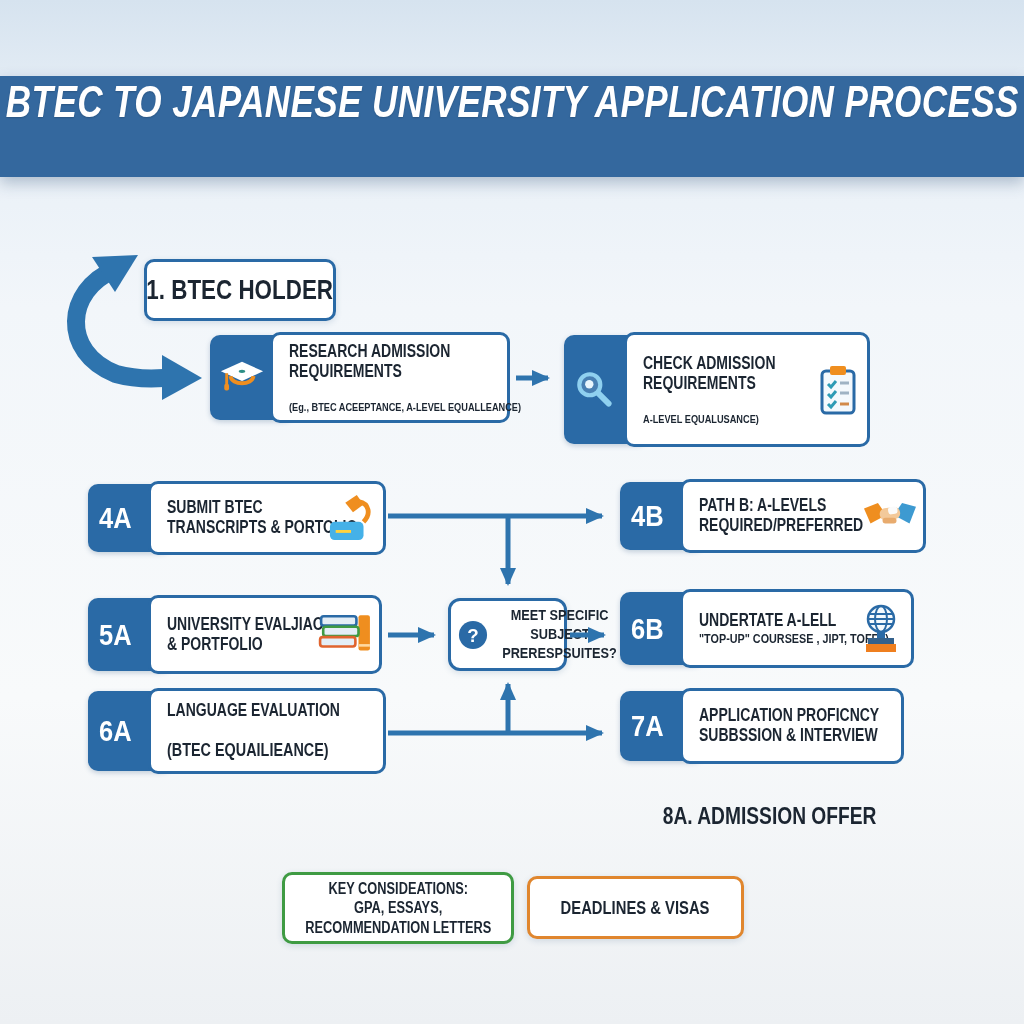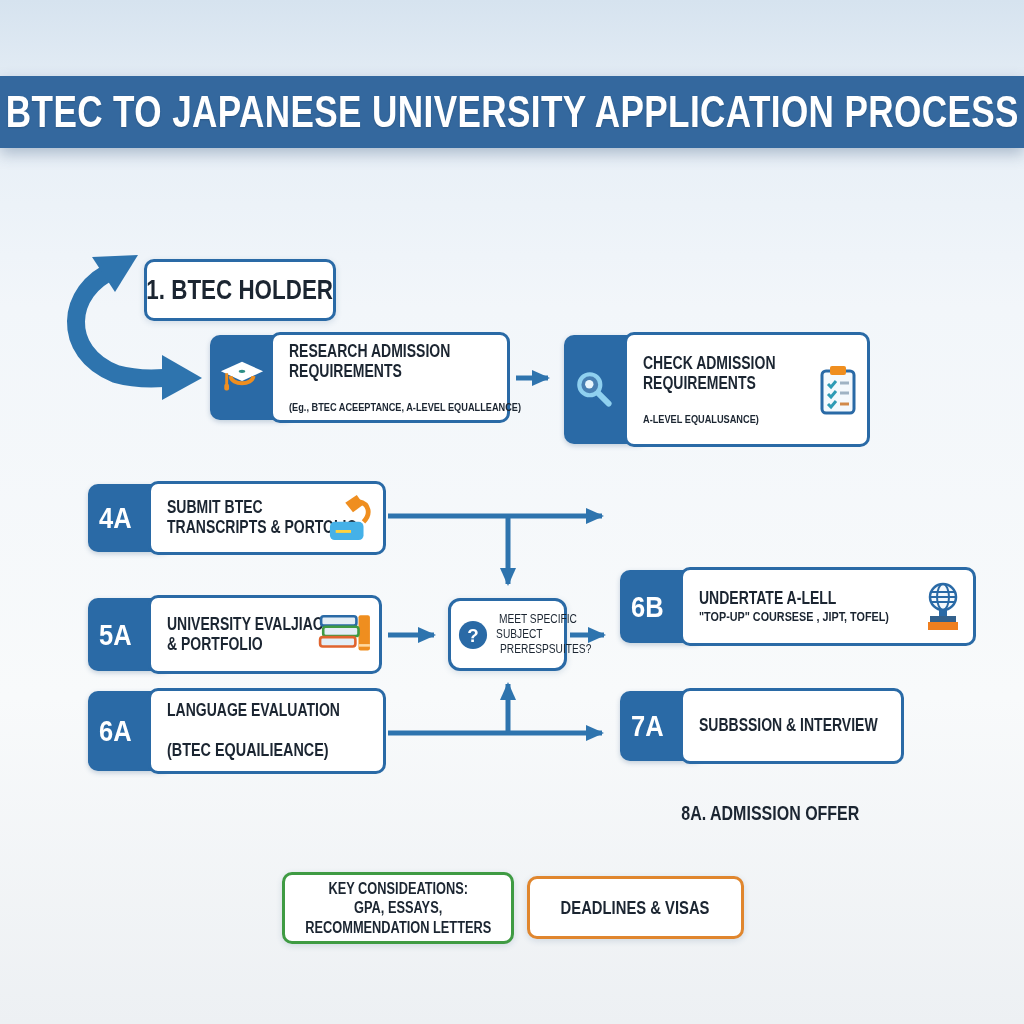--- a/index.html
+++ b/index.html
@@ -6,24 +6,24 @@
   body{
     width:1024px;height:1024px;
     font-family:"Liberation Sans",sans-serif;
     background:#f4f7fa;
   }
   .stage{
     position:relative;width:1024px;height:1024px;overflow:hidden;
     background:linear-gradient(180deg,#d6e3ef 0%,#e6eef6 10%,#f2f6fa 30%,#f8fafb 68%,#edf0f3 100%);
   }
   .hdr{
-    position:absolute;left:0;top:76px;width:1024px;height:72px;
+    position:absolute;left:0;top:76px;width:1024px;height:101px;
     background:var(--header-bg);
     box-shadow:0 6px 14px rgba(35,70,110,.30);
-    display:flex;align-items:center;justify-content:center;
+    display:flex;align-items:flex-start;justify-content:center;font-style:italic;
   }
   .hdr-t{
     color:#fff;font-weight:bold;font-size:45px;letter-spacing:.5px;
     display:inline-block;transform:scaleX(.78);transform-origin:50% 50%;white-space:nowrap;
     text-shadow:0 1px 2px rgba(0,0,0,.18);
   }
   .cx{display:inline-block;transform:scaleX(.8);transform-origin:0 50%;white-space:nowrap;}
   .cxc{display:inline-block;transform:scaleX(.8);transform-origin:50% 50%;white-space:nowrap;}
   .box{
     position:absolute;background:#fff;border:3px solid var(--accent);border-radius:10px;
@@ -55,25 +55,25 @@
   .panel.noicon{padding-right:23px;}
   .ttl{font-weight:bold;font-size:17.5px;line-height:1.14;color:var(--ink);}
   .ttl.sm2{font-size:13.5px;}
   .note{font-weight:bold;font-size:11.5px;color:var(--ink);margin-top:19px;}
   .icon-right{position:absolute;right:10px;top:50%;transform:translateY(-50%);}
   .decision{
     left:448px;top:598px;width:119px;height:73px;
     display:flex;align-items:center;gap:4px;padding:4px 4px 4px 7px;box-sizing:border-box;
     border-radius:12px;
   }
-  .dec-text{flex:1;text-align:left;font-weight:normal;font-size:12px;line-height:1.25;color:var(--ink);}
+  .dec-text{flex:1;text-align:center;font-weight:bold;font-size:15px;line-height:1.25;color:var(--ink);}
   .dec-text .cxc{transform:scaleX(.85);}
   .plain-label{
     position:absolute;left:610px;top:802px;width:320px;text-align:center;
-    font-weight:bold;font-size:20px;color:var(--ink);
+    font-weight:bold;font-size:24px;color:var(--ink);
   }
   .keybox{
     left:282px;top:872px;width:226px;height:66px;border-color:var(--green);
     display:flex;flex-direction:column;align-items:center;justify-content:center;
     font-weight:bold;font-size:16px;line-height:1.22;color:var(--ink);text-align:center;
   }
   .visabox{
     left:527px;top:876px;width:211px;height:57px;border-color:var(--orange);
     display:flex;align-items:center;justify-content:center;
     font-weight:bold;font-size:18.5px;color:var(--ink);
@@ -160,20 +160,38 @@
     <div class="icon-right">
       <svg width="48" height="50" viewBox="0 0 50 52">
         <polygon points="30,2 18,10 26,20 37,12" fill="#ef8e1f"></polygon>
         <path d="M37 30 C 45 22, 43 11, 32 9" stroke="#ef8e1f" stroke-width="5" fill="none"></path>
         <rect x="2" y="30" width="35" height="19" rx="5" fill="#45b1e8"></rect>
         <line x1="8" y1="40" x2="24" y2="40" stroke="#ffd23f" stroke-width="3"></line>
       </svg>
     </div>
   </div>
 
+  <div class="step" style="left:620px;top:479px;width:306px;height:74px">
+    <div class="badge">
+      <span class="num">4B</span>
+    </div>
+    <div class="panel">
+      <div class="ttl"><span class="cx">PATH B: A-LEVELS</span></div>
+      <div class="ttl"><span class="cx">REQUIRED/PREFERRED</span></div>
+    </div>
+    <div class="icon-right">
+      <svg width="52" height="36" viewBox="0 0 56 36">
+        <polygon points="0,10 15,4 24,17 7,26" fill="#ef8e1f"></polygon>
+        <polygon points="56,8 41,4 32,17 49,26" fill="#3d9ad1"></polygon>
+        <rect x="17" y="9" width="22" height="13" rx="6" fill="#f3c99a" transform="rotate(-8 28 16)"></rect>
+        <rect x="20" y="20" width="15" height="6" rx="3" fill="#e8ab6e"></rect>
+        <rect x="26" y="8" width="10" height="8" rx="3" fill="#fbfbfb" transform="rotate(-8 31 12)"></rect>
+      </svg>
+    </div>
+  </div>
 
   <div class="step" style="left:88px;top:595px;width:294px;height:79px">
     <div class="badge">
       <span class="num">5A</span>
     </div>
     <div class="panel">
       <div class="ttl"><span class="cx">UNIVERSITY EVALJIAON</span></div>
       <div class="ttl"><span class="cx">&amp; PORTFOLIO</span></div>
     </div>
     <div class="icon-right">
@@ -194,21 +212,21 @@
         <text x="16" y="23" text-anchor="middle" font-size="20" font-weight="bold" fill="#ffffff" font-family="Liberation Sans, sans-serif">?</text>
       </svg>
     </span>
     <div class="dec-text">
       <div><span class="cxc">MEET SPECIFIC</span></div>
       <div><span class="cxc">SUBJECT</span></div>
       <div><span class="cxc">PRERESPSUITES?</span></div>
     </div>
   </div>
 
-  <div class="step" style="left:620px;top:567px;width:356px;height:79px">
+  <div class="step" style="left:620px;top:589px;width:294px;height:79px">
     <div class="badge">
       <span class="num">6B</span>
     </div>
     <div class="panel">
       <div class="ttl"><span class="cx">UNDERTATE A-LELL</span></div>
       <div class="ttl sm2"><span class="cx">"TOP-UP" COURSESE , JIPT, TOFEL)</span></div>
     </div>
     <div class="icon-right">
       <svg width="46" height="50" viewBox="0 0 46 50">
         <circle cx="23" cy="15" r="13" fill="#f4f9fd" stroke="#2a6aa6" stroke-width="2.5"></circle>
@@ -231,20 +249,21 @@
       <div class="ttl"><span class="cx">LANGUAGE EVALUATION</span></div>
       <div class="note" style="font-size:18px"><span class="cx">(BTEC EQUAILIEANCE)</span></div>
     </div>
   </div>
 
   <div class="step" style="left:620px;top:688px;width:284px;height:76px">
     <div class="badge">
       <span class="num">7A</span>
     </div>
     <div class="panel noicon">
+      <div class="ttl"><span class="cx">APPLICATION PROFICNCY</span></div>
       <div class="ttl"><span class="cx">SUBBSSION &amp; INTERVIEW</span></div>
     </div>
   </div>
 
   <div class="plain-label">
     <span class="cxc">8A. ADMISSION OFFER</span>
   </div>
 
   <div class="box keybox">
     <div><span class="cxc">KEY CONSIDEATIONS:</span></div>

